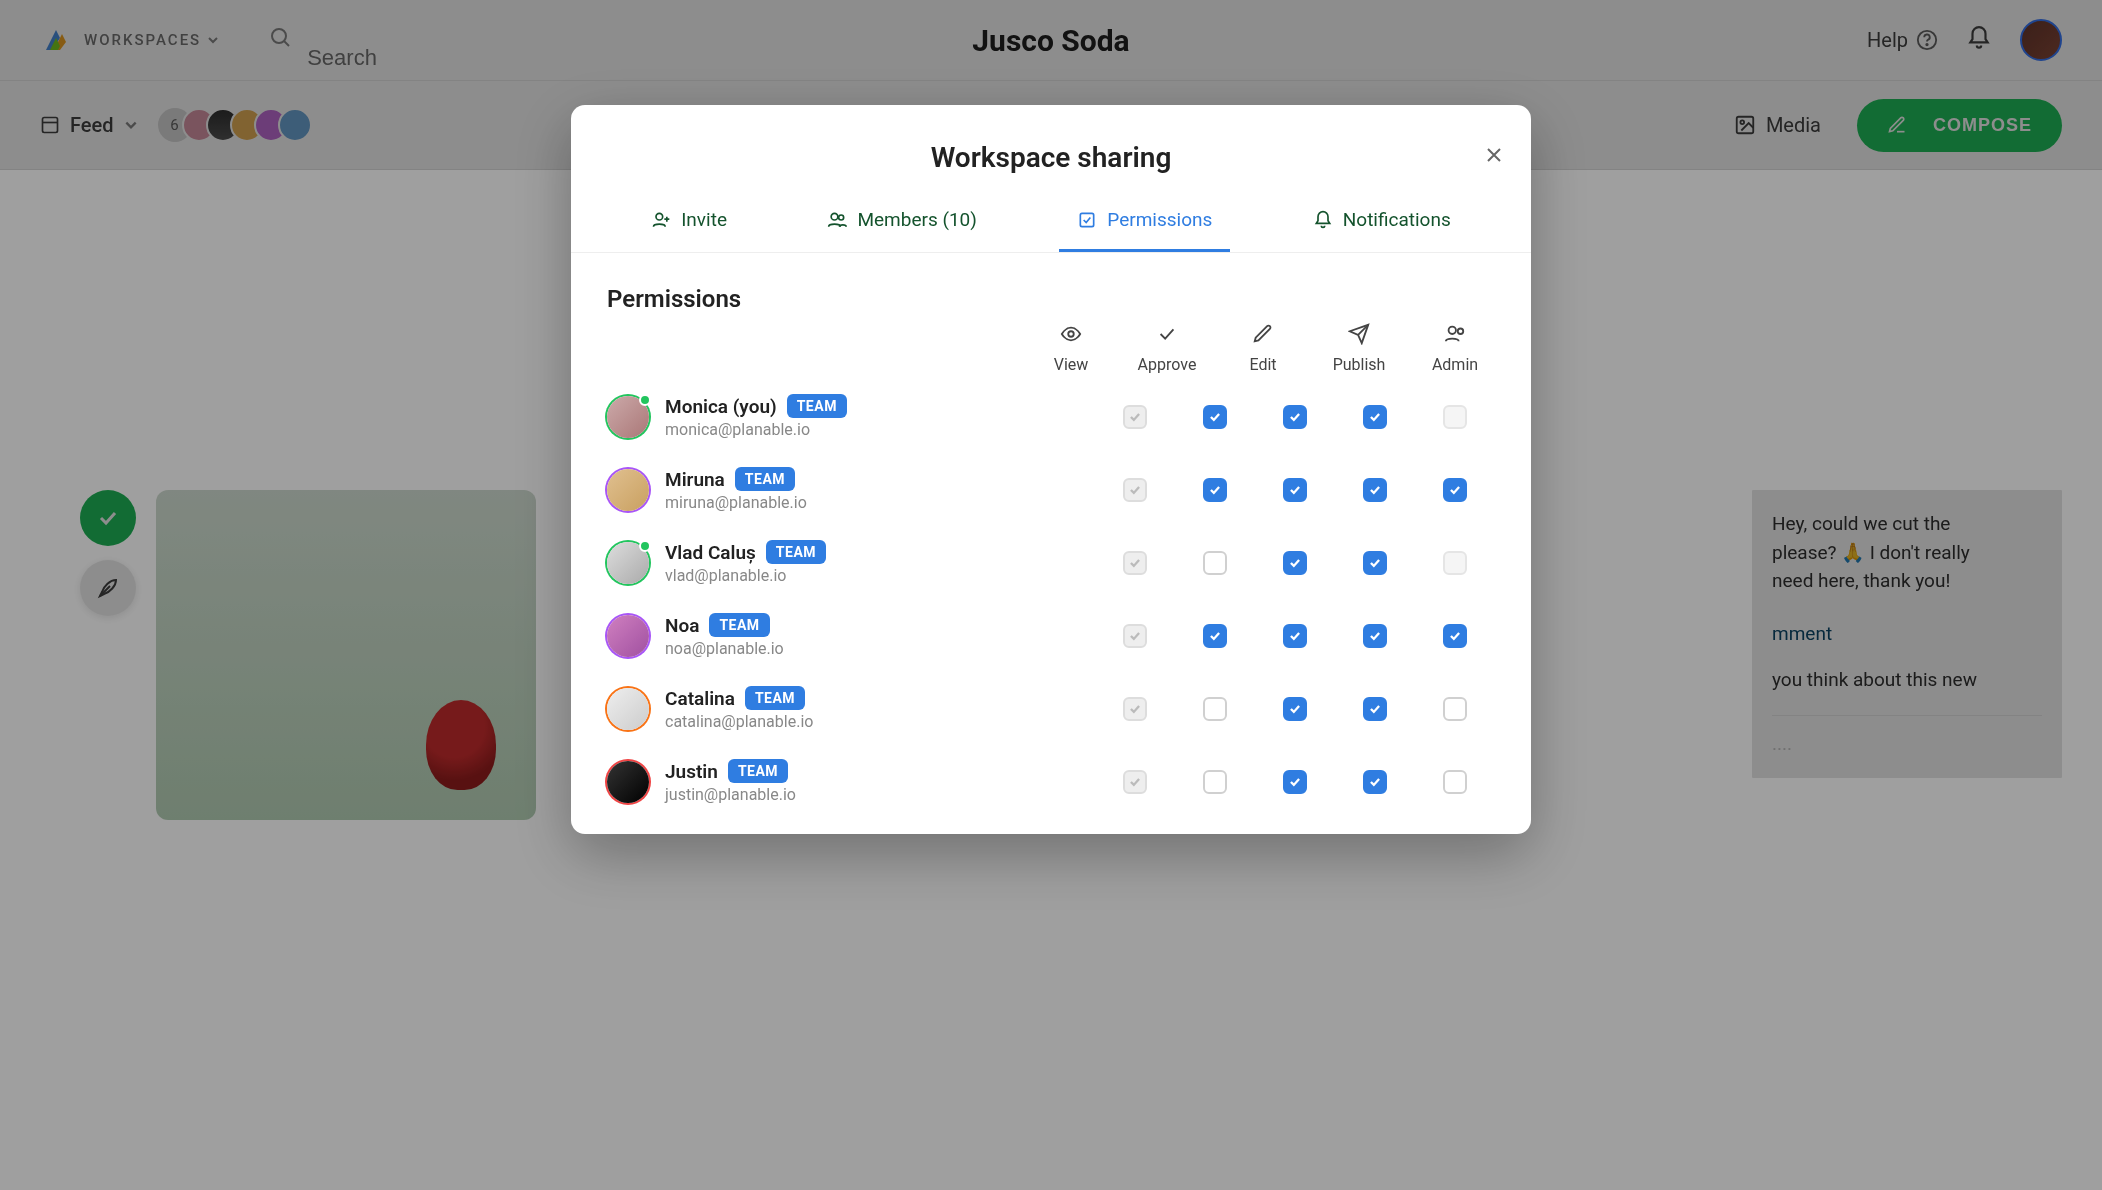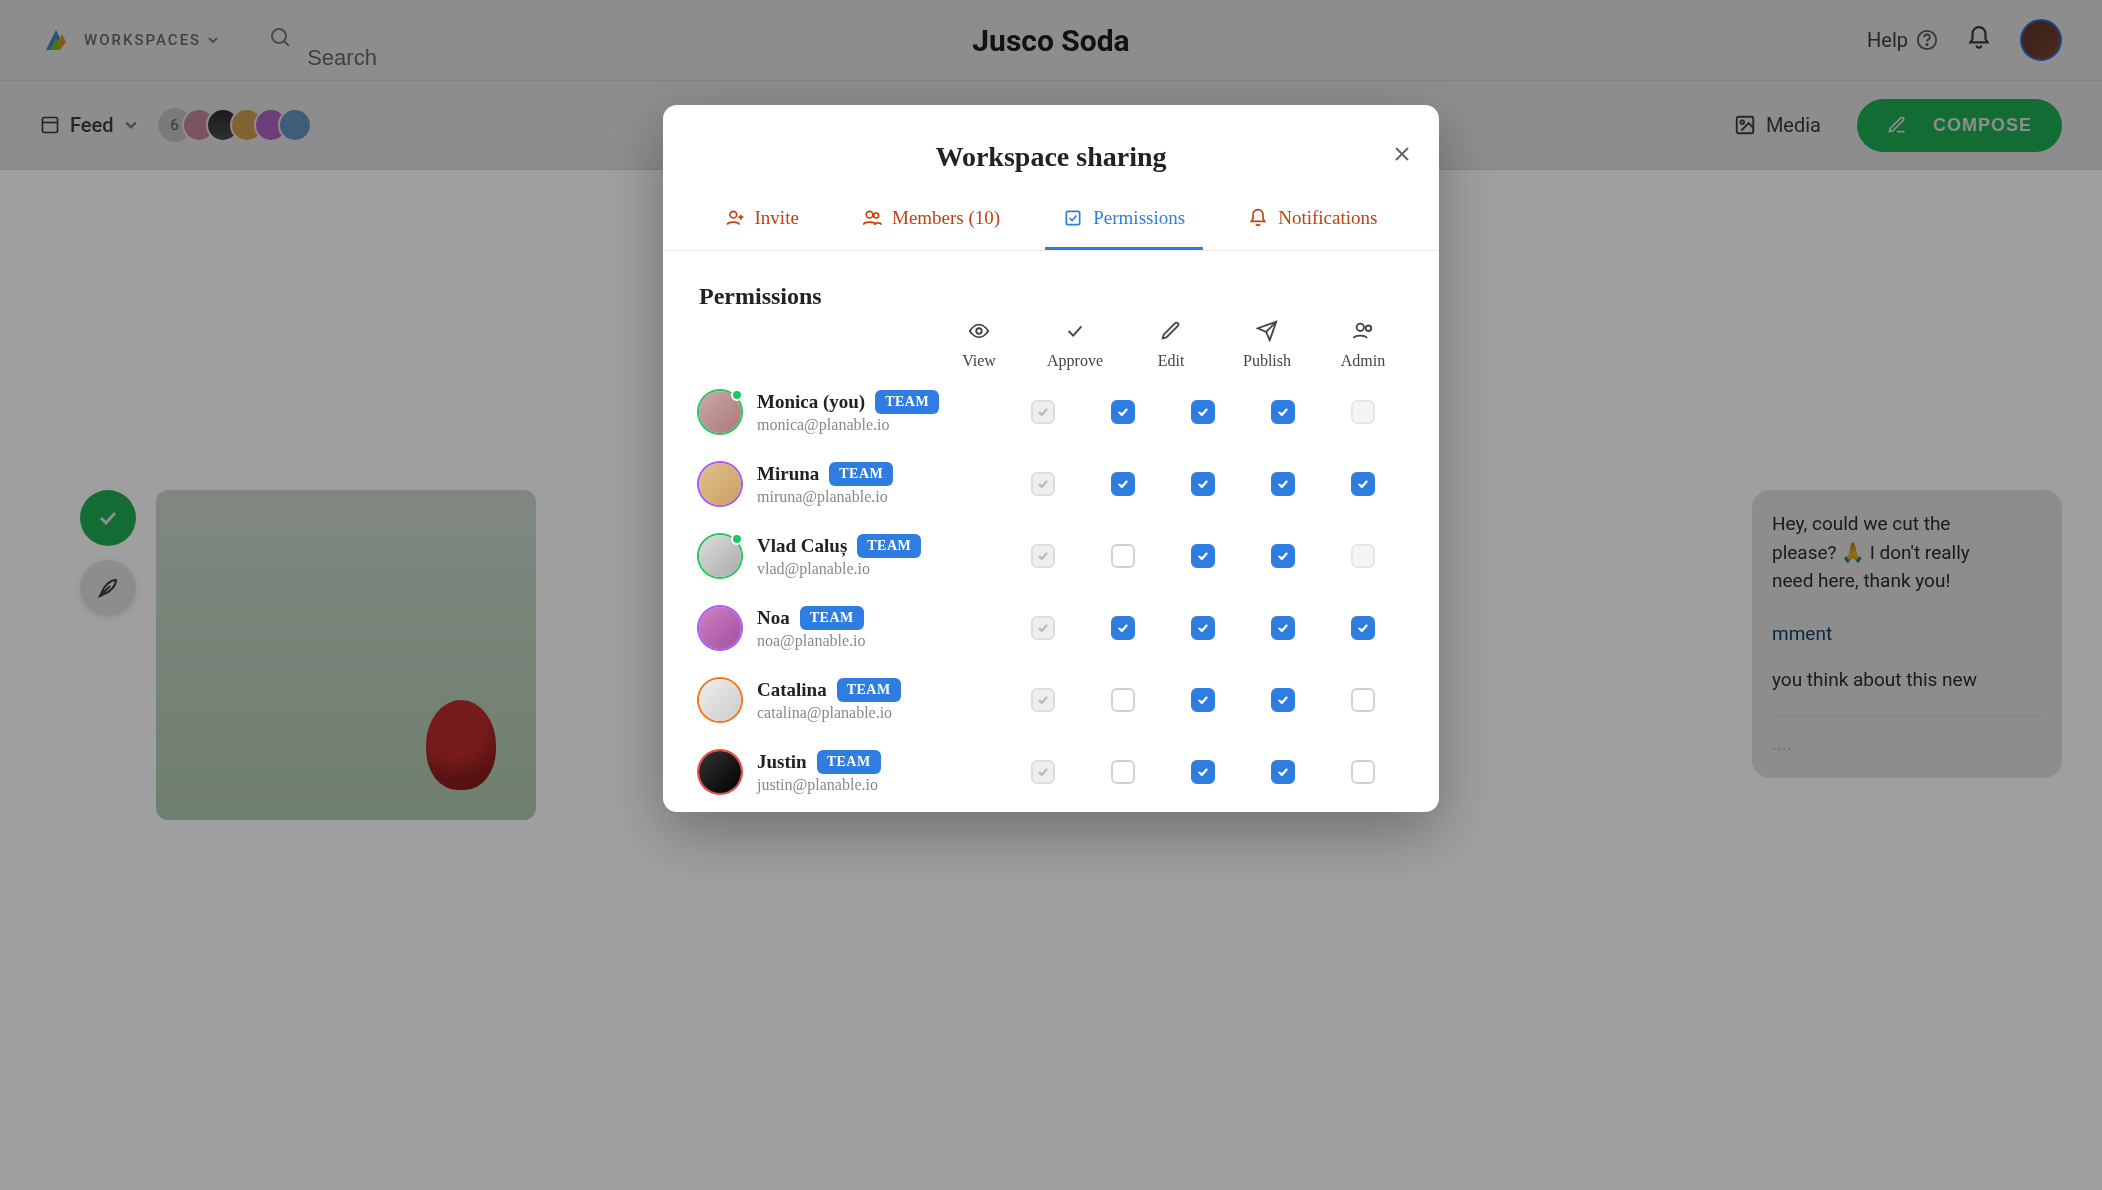--- a/index.html
+++ b/index.html
@@ -98,55 +98,54 @@
     width:380px; height:330px; background:linear-gradient(180deg,#e8f5e9,#c8e6c9); border-radius:12px;
     position:relative;
   }
   .post-image::after{
     content:''; position:absolute; bottom:30px; right:40px; width:70px;height:90px;
     background:radial-gradient(circle at 40% 30%, #d63031 40%, #a02020 70%); border-radius:50% 50% 45% 45%;
   }
 
   .comment-panel {
     position:absolute; right:40px; top:320px; width:310px;
-    background:#fff; border-radius:18px; padding:20px; font-size:19px; color:#333; line-height:1.5;
+    background:#fff; border-radius:1px; padding:20px; font-size:19px; color:#333; line-height:1.5;
   }
   .comment-panel .link { color:#0c4a6e; margin-top:24px; display:block; }
 
   
   .overlay {
     position:fixed; inset:0; background:rgba(0,0,0,0.35);
     display:flex; align-items:flex-start; justify-content:center;
     padding-top:105px;
   }
 
   
   .modal {
-    width:776px; background:#fff; border-radius:14px;
+    width:960px; background:#fff; border-radius:14px;
     box-shadow:0 20px 60px rgba(0,0,0,0.3);
-    padding-bottom: 4px;
-    font-family: Liberation Serif, serif;
+    padding-bottom: 16px;
   }
   .modal-header {
     position:relative;
     text-align:center; padding:36px 30px 20px;
   }
   .modal-title { font-size:28px; font-weight:600; color:#222; }
   .close-btn {
     position:absolute; right:28px; top:40px; cursor:pointer; color:#666; font-size:20px;
   }
 
   .tabbar {
     display:flex; justify-content:space-around;
     border-bottom:1px solid #eee;
     padding: 0 30px;
   }
   .tab {
     display:flex; align-items:center; gap:10px;
-    padding:14px 18px 18px; font-size:19px; color:#c2410c; cursor:pointer;
+    padding:14px 18px 18px; font-size:19px; color:#14532d; cursor:pointer;
     border-bottom:3px solid transparent;
   }
   .tab.active { color:#2f7de1; border-bottom-color:#2f7de1; }
   .tab .ticon { display:flex; }
 
   .section-title {
     font-size:24px; font-weight:600; color:#222;
     padding:32px 36px 10px;
   }
 

